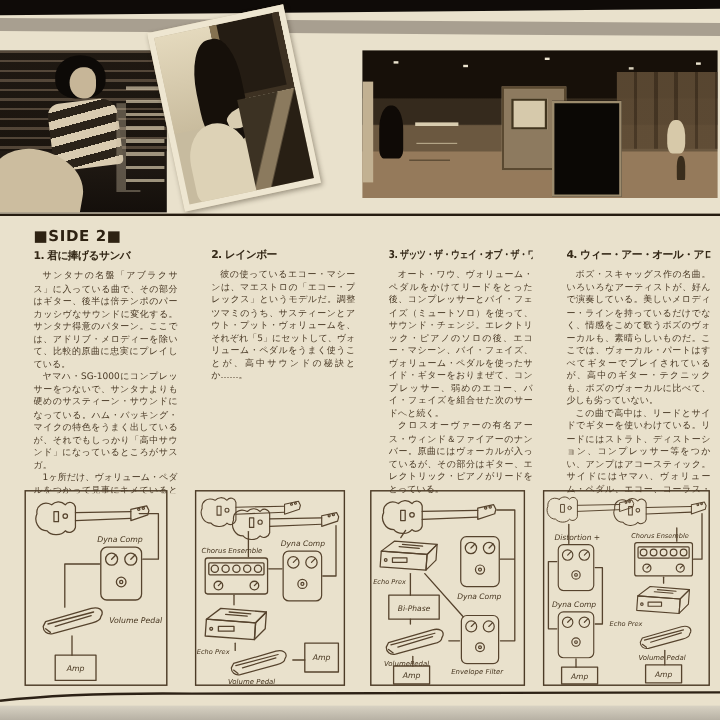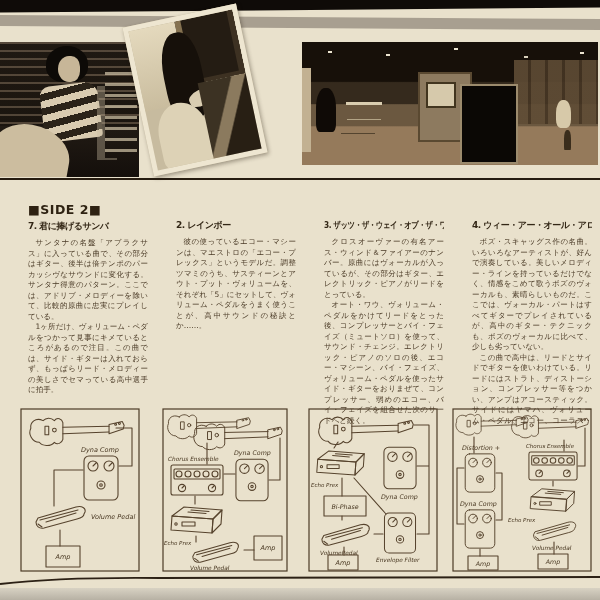--- a/index.html
+++ b/index.html
@@ -46,21 +46,21 @@
   .p3-booth-win{left:8px;top:10px;width:30px;height:26px;background:#d6c9ab;box-shadow:inset 0 0 0 2px #42351f;}
   .p3-board{left:158px;top:42px;width:58px;height:80px;background:#0b0805;box-shadow:inset 0 0 0 2px #9c8b6d;}
   .p3-panels{right:0;top:18px;width:84px;height:64px;opacity:.9;
     background:repeating-linear-gradient(90deg,#5f4c35 0 14px,#453523 14px 17px);}
   .p3-person{left:254px;top:58px;width:15px;height:28px;background:#d7c9a9;border-radius:45% 45% 30% 30%;
     box-shadow:4px 26px 0 -4px #3a2d1c;}
 
   .photo-rule{left:0;top:178px;width:600px;height:2px;background:#261c10;}
 
   
-  .cols{left:28px;top:202px;width:566px;height:222px;display:flex;color:#443520;}
+  .cols{left:28px;top:189px;width:566px;height:222px;display:flex;color:#443520;}
   .col{width:120px;margin-right:28px;overflow:hidden;}
   .col:last-child{margin-right:0;}
   .side-header{font-size:12.5px;font-weight:bold;letter-spacing:.5px;color:#2e2212;margin:0 0 3px 0;white-space:nowrap;}
   .pad-top{padding-top:17px;}
   .track-title{font-size:9px;font-weight:bold;margin:0 0 5px 0;white-space:nowrap;color:#332716;
     letter-spacing:-0.5px;transform-origin:left center;}
   .tight{transform:scaleX(.82);}
   .col p{font-size:7.5px;line-height:10.5px;margin:0;text-indent:1em;text-align:justify;color:#4a3a26;}
 
   
@@ -167,32 +167,33 @@
   </div>
   <div class="abs p3-board"></div>
   <div class="abs p3-person"></div>
 </div>
 
 <div class="abs photo-rule"></div>
 
 <div class="abs cols">
   <div class="col">
     <h2 class="side-header">■SIDE 2■</h2>
-    <h3 class="track-title">7. 君に捧げるサンバ</h3>
+    <h3 class="track-title">1. 君に捧げるサンバ</h3>
     <p>サンタナの名盤「アブラクサス」に入っている曲で、その部分はギター、後半は倍テンポのパーカッシヴなサウンドに変化する。サンタナ得意のパターン。ここでは、アドリブ・メロディーを除いて、比較的原曲に忠実にプレイしている。</p>
+    <p>ヤマハ・SG-1000にコンプレッサーをつないで、サンタナよりも硬めのサスティーン・サウンドになっている。ハム・バッキング・マイクの特色をうまく出しているが、それでもしっかり「高中サウンド」になっているところがサスガ。</p>
     <p>1ヶ所だけ、ヴォリューム・ペダルをつかって見事にキメているところがあるので注目。この曲では、サイド・ギターは入れておらず、もっぱらリード・メロディーの美しさでセマっている高中選手に拍手。</p>
   </div>
   <div class="col pad-top">
     <h3 class="track-title">2. レインボー</h3>
     <p>彼の使っているエコー・マシーンは、マエストロの「エコー・プレックス」というモデルだ。調整ツマミのうち、サスティーンとアウト・プット・ヴォリュームを、それぞれ「5」にセットして、ヴォリューム・ペダルをうまく使うことが、高中サウンドの秘訣とか……。</p>
   </div>
   <div class="col pad-top">
     <h3 class="track-title tight">3. ザッツ・ザ・ウェイ・オブ・ザ・ワールド</h3>
+    <p>オート・ワウ、ヴォリューム・ペダルをかけてリードをとった後、コンプレッサーとバイ・フェイズ（ミュートソロ）を使って、サウンド・チェンジ。エレクトリック・ピアノのソロの後、エコー・マシーン、バイ・フェイズ、ヴォリューム・ペダルを使ったサイド・ギターをおりまぜて、コンプレッサー、弱めのエコー、バイ・フェイズを組合せた次のサードへと続く。</p>
     <p>クロスオーヴァーの有名アース・ウィンド＆ファイアーのナンバー。原曲にはヴォーカルが入っているが、その部分はギター、エレクトリック・ピアノがリードをとっている。</p>
-    <p>オート・ワウ、ヴォリューム・ペダルをかけてリードをとった後、コンプレッサーとバイ・フェイズ（ミュートソロ）を使って、サウンド・チェンジ。エレクトリック・ピアノのソロの後、エコー・マシーン、バイ・フェイズ、ヴォリューム・ペダルを使ったサイド・ギターをおりまぜて、コンプレッサー、弱めのエコー、バイ・フェイズを組合せた次のサードへと続く。</p>
 
   </div>
   <div class="col pad-top">
     <h3 class="track-title">4. ウィー・アー・オール・アローン</h3>
     <p>ボズ・スキャッグス作の名曲。いろいろなアーティストが、好んで演奏している。美しいメロディー・ラインを持っているだけでなく、情感をこめて歌うボズのヴォーカルも、素晴らしいものだ。ここでは、ヴォーカル・パートはすべてギターでプレイされているが、高中のギター・テクニックも、ボズのヴォーカルに比べて、少しも劣っていない。</p>
     <p>この曲で高中は、リードとサイドでギターを使いわけている。リードにはストラト、ディストーション、コンプレッサー等をつかい、アンプはアコースティック。サイドにはヤマハ、ヴォリューム・ペダル、エコー、コーラス・アンサンブルをつなぎ、アンプにアコースティックとブギーの両方を使ってステレオ録音になっている。また、各エフェクターの特色がよくわかるような、生音、ヴォリューム・ペダル、ディストーションの順で、アドリブがプレイされているので、研究してほしい。</p>
   </div>
 </div>
 
 <svg class="abs diag" style="left:20px" width="121" height="166" viewBox="0 0 121 166">

